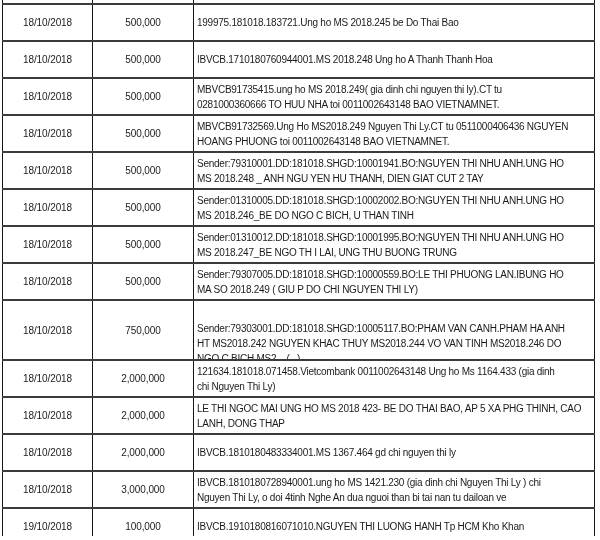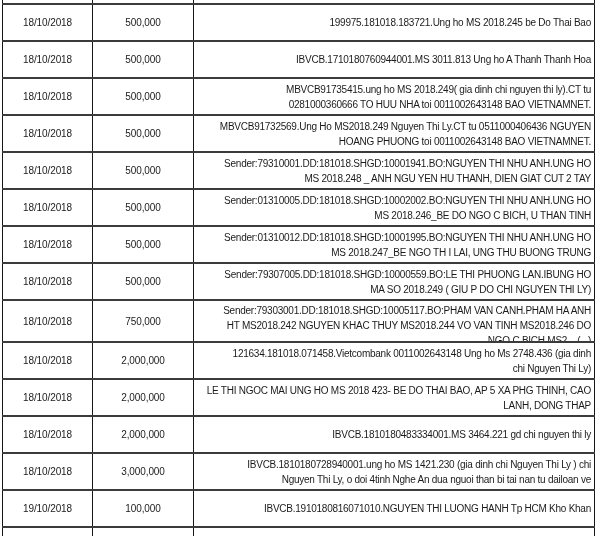--- a/index.html
+++ b/index.html
@@ -33,32 +33,32 @@
     background: #ffffff;
   }
   tr.tx-row { height: 37px; }
   tr.tx-row.clipped { height: 40px; }
   td.c-date, td.c-amount {
     text-align: center;
     vertical-align: middle;
     letter-spacing: -0.1px;
   }
   td.c-desc {
-    text-align: right;
+    text-align: left;
     vertical-align: middle;
     padding: 0 3px;
     margin-top: 24px;
   }
   .desc {
     white-space: pre-line;
     line-height: 15px;
     letter-spacing: -0.25px;
   }
   tr.clipped td.c-desc { vertical-align: top; }
-  tr.clipped .desc { max-height: 38px; overflow: hidden; padding-top: 2px; }
+  tr.clipped .desc { max-height: 38px; overflow: hidden; padding-top: 20px; }
   tr.sliver-top td { height: 3px; border-top: none; }
   tr.sliver-bottom td { height: 12px; border-bottom: none; }
 </style>
 </head>
 <body>
 
 <div class="screen">
   <table class="tx-table">
     <colgroup>
       <col class="c1">
@@ -75,21 +75,21 @@
     <td class="c-date">18/10/2018</td>
     <td class="c-amount">500,000</td>
     <td class="c-desc">
       <div class="desc">199975.181018.183721.Ung ho MS 2018.245 be Do Thai Bao</div>
     </td>
   </tr>
         <tr class="tx-row">
     <td class="c-date">18/10/2018</td>
     <td class="c-amount">500,000</td>
     <td class="c-desc">
-      <div class="desc">IBVCB.1710180760944001.MS 3011.813 Ung ho A Thanh Thanh Hoa</div>
+      <div class="desc">IBVCB.1710180760944001.MS 2018.248 Ung ho A Thanh Thanh Hoa</div>
     </td>
   </tr>
         <tr class="tx-row">
     <td class="c-date">18/10/2018</td>
     <td class="c-amount">500,000</td>
     <td class="c-desc">
       <div class="desc">MBVCB91735415.ung ho MS 2018.249( gia dinh chi nguyen thi ly).CT tu
 0281000360666 TO HUU NHA toi 0011002643148 BAO VIETNAMNET.</div>
     </td>
   </tr>
@@ -139,37 +139,37 @@
     <td class="c-desc">
       <div class="desc">Sender:79303001.DD:181018.SHGD:10005117.BO:PHAM VAN CANH.PHAM HA ANH
 HT MS2018.242 NGUYEN KHAC THUY MS2018.244 VO VAN TINH MS2018.246 DO
 NGO C BICH MS2... (...)</div>
     </td>
   </tr>
         <tr class="tx-row">
     <td class="c-date">18/10/2018</td>
     <td class="c-amount">2,000,000</td>
     <td class="c-desc">
-      <div class="desc">121634.181018.071458.Vietcombank 0011002643148 Ung ho Ms 2748.436 (gia dinh
+      <div class="desc">121634.181018.071458.Vietcombank 0011002643148 Ung ho Ms 1164.433 (gia dinh
 chi Nguyen Thi Ly)</div>
     </td>
   </tr>
         <tr class="tx-row">
     <td class="c-date">18/10/2018</td>
     <td class="c-amount">2,000,000</td>
     <td class="c-desc">
       <div class="desc">LE THI NGOC MAI UNG HO MS 2018 423- BE DO THAI BAO, AP 5 XA PHG THINH, CAO
 LANH, DONG THAP</div>
     </td>
   </tr>
         <tr class="tx-row">
     <td class="c-date">18/10/2018</td>
     <td class="c-amount">2,000,000</td>
     <td class="c-desc">
-      <div class="desc">IBVCB.1810180483334001.MS 3464.221 gd chi nguyen thi ly</div>
+      <div class="desc">IBVCB.1810180483334001.MS 1367.464 gd chi nguyen thi ly</div>
     </td>
   </tr>
         <tr class="tx-row">
     <td class="c-date">18/10/2018</td>
     <td class="c-amount">3,000,000</td>
     <td class="c-desc">
       <div class="desc">IBVCB.1810180728940001.ung ho MS 1421.230 (gia dinh chi Nguyen Thi Ly ) chi
 Nguyen Thi Ly, o doi 4tinh Nghe An dua nguoi than bi tai nan tu dailoan ve</div>
     </td>
   </tr>

